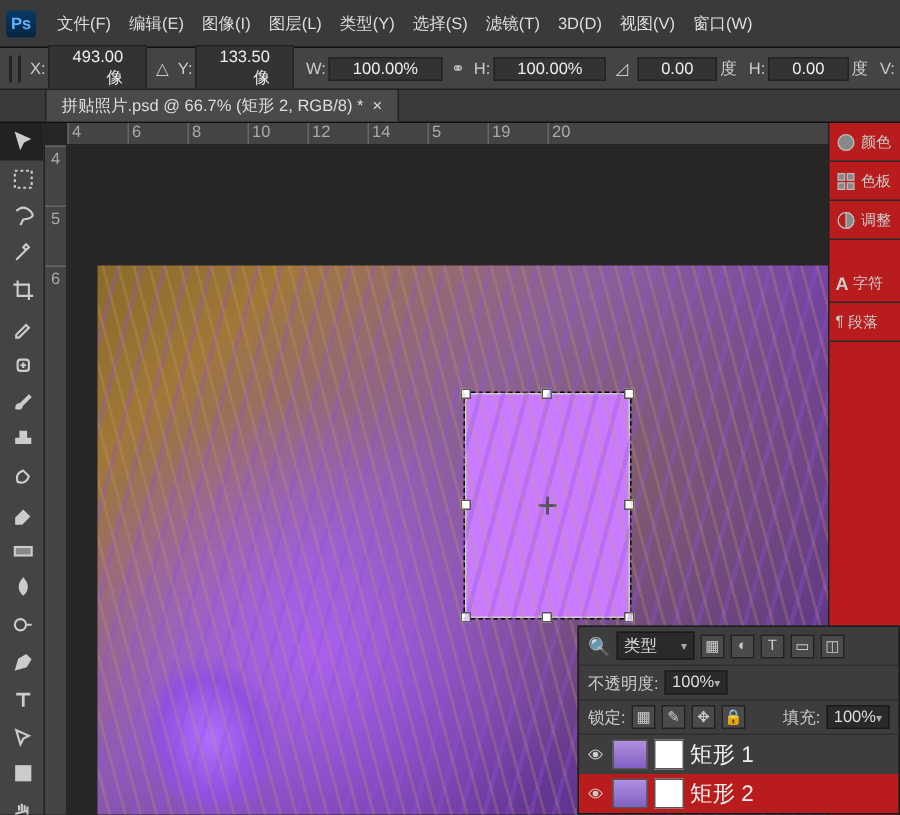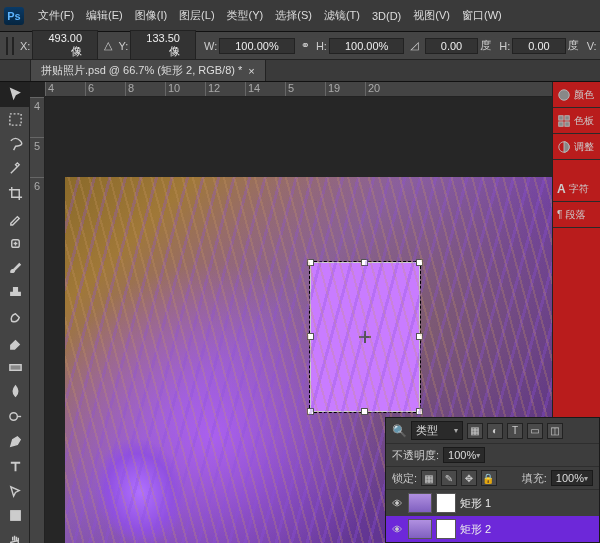--- a/index.html
+++ b/index.html
@@ -47,27 +47,27 @@
 .layers-panel { position: absolute; right: 0; bottom: 0; width: 215px; background: #3d3d3d; border: 1px solid #1a1a1a; }
 .panel-tabs { display: flex; background: #333; padding-top: 3px; }
 .panel-tabs .ptab { padding: 3px 10px; color: #bbb; }
 .panel-tabs .ptab.active { background: #3d3d3d; color: #eee; }
 .panel-row { display: flex; align-items: center; padding: 3px 6px; gap: 4px; border-bottom: 1px solid #2e2e2e; }
 .sel { background: #2a2a2a; border: 1px solid #1a1a1a; padding: 1px 4px; min-width: 52px; display: flex; justify-content: space-between; align-items: center; color: #ddd; }
 .sel::after { content: "▾"; font-size: 8px; color: #aaa; }
 .mini-ico { width: 16px; height: 16px; border: 1px solid #222; background: #4a4a4a; display: inline-flex; align-items: center; justify-content: center; font-size: 10px; }
 .layer-list { max-height: 90px; overflow: auto; }
 .layer { display: flex; align-items: center; padding: 3px 4px; gap: 4px; }
-.layer.active { background: #6d28d9; }
+.layer.active { background: #b91c1c; }
 .eye { width: 14px; height: 14px; display: flex; align-items: center; justify-content: center; }
 .eye svg { width: 12px; height: 12px; stroke: #ccc; fill: none; }
 .thumb { width: 24px; height: 20px; background: #ccc; border: 1px solid #555; display: flex; align-items: center; justify-content: center; }
 .thumb.r1 { background: linear-gradient(#b090e0,#8060c0); }
 .thumb.mask { background: #fff; width: 20px; }
-.layer-name { color: #eee; font-size: 11px; }
+.layer-name { color: #eee; font-size: 15px; }
 </style>
 </head>
 <body>
 
 <div class="menubar">
   <div class="ps-logo">Ps</div>
   <div class="menu-item">文件(F)</div>
   <div class="menu-item">编辑(E)</div>
   <div class="menu-item">图像(I)</div>
   <div class="menu-item">图层(L)</div>

